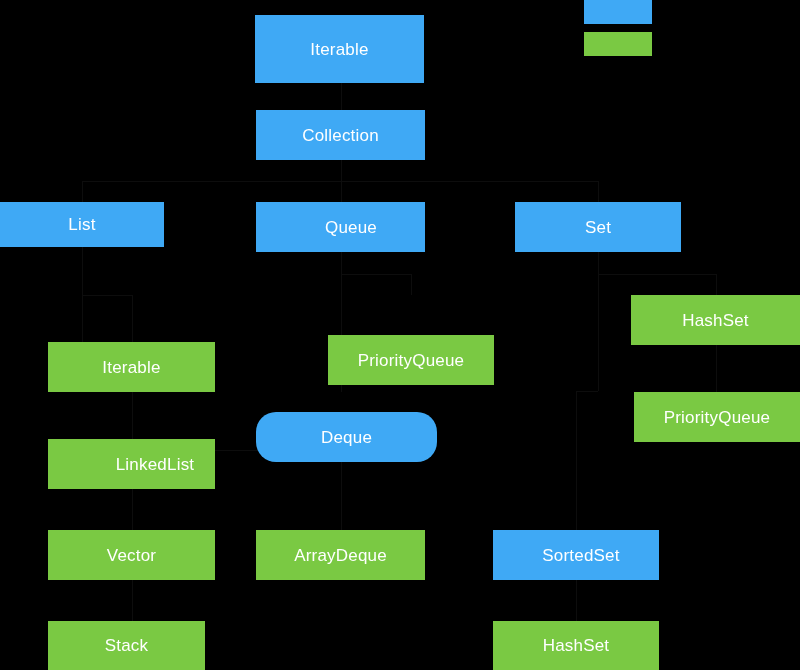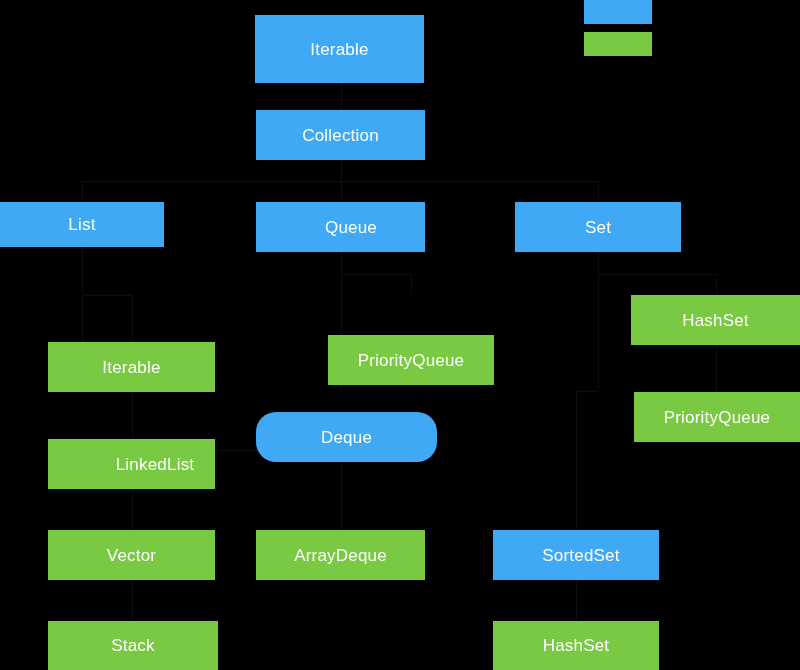--- a/index.html
+++ b/index.html
@@ -139,21 +139,21 @@
       </div>
       <div class="node impl" style="left: 48px; top: 530px; width: 167px; height: 50px;">
         <span class="node-label">Vector</span>
       </div>
       <div class="node impl" style="left: 256px; top: 530px; width: 169px; height: 50px;">
         <span class="node-label">ArrayDeque</span>
       </div>
       <div class="node iface" style="left: 493px; top: 530px; width: 166px; height: 50px; padding-left: 10px;">
         <span class="node-label">SortedSet</span>
       </div>
-      <div class="node impl" style="left: 48px; top: 621px; width: 170px; height: 49px;">
+      <div class="node impl" style="left: 48px; top: 621px; width: 157px; height: 49px;">
         <span class="node-label">Stack</span>
       </div>
       <div class="node impl" style="left: 493px; top: 621px; width: 166px; height: 49px;">
         <span class="node-label">HashSet</span>
       </div>
     </div>
 
 </div>
 
 </body></html>

